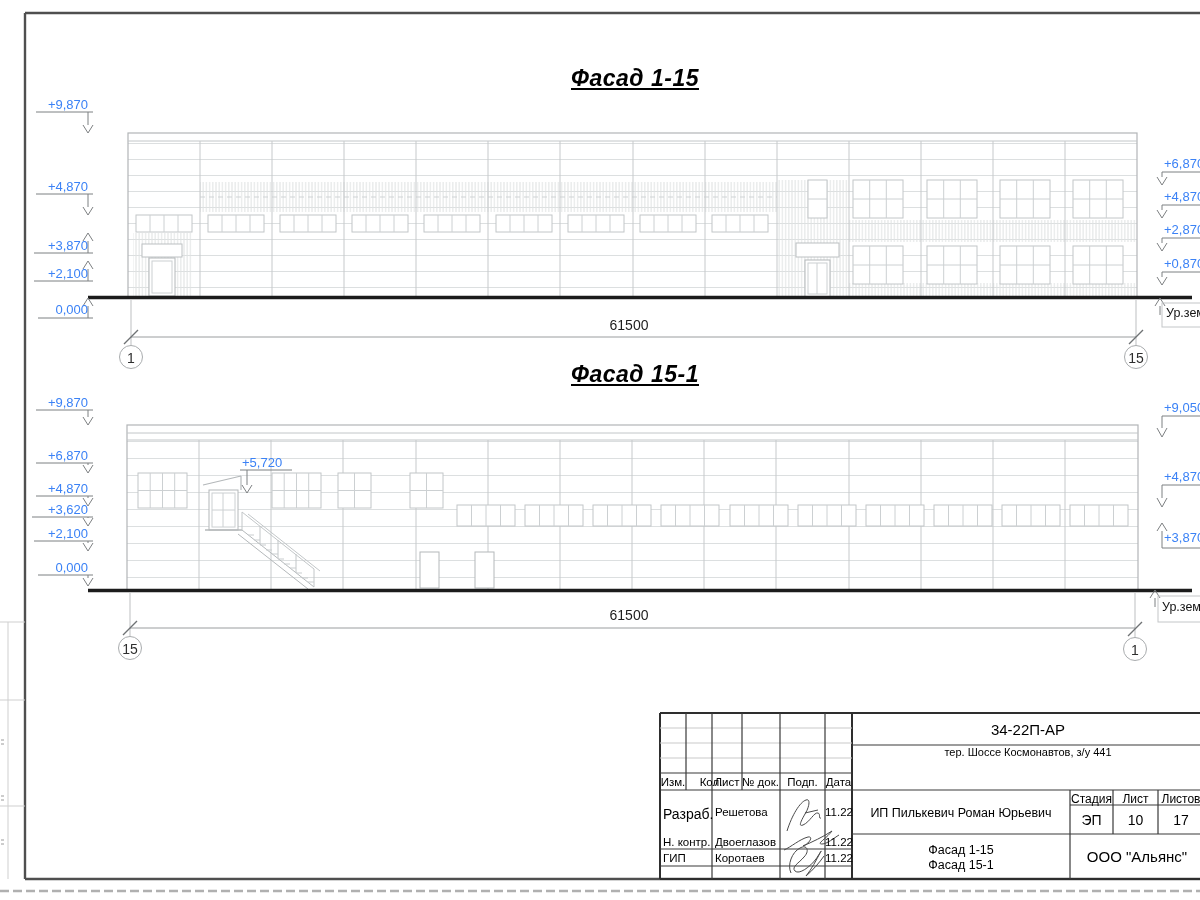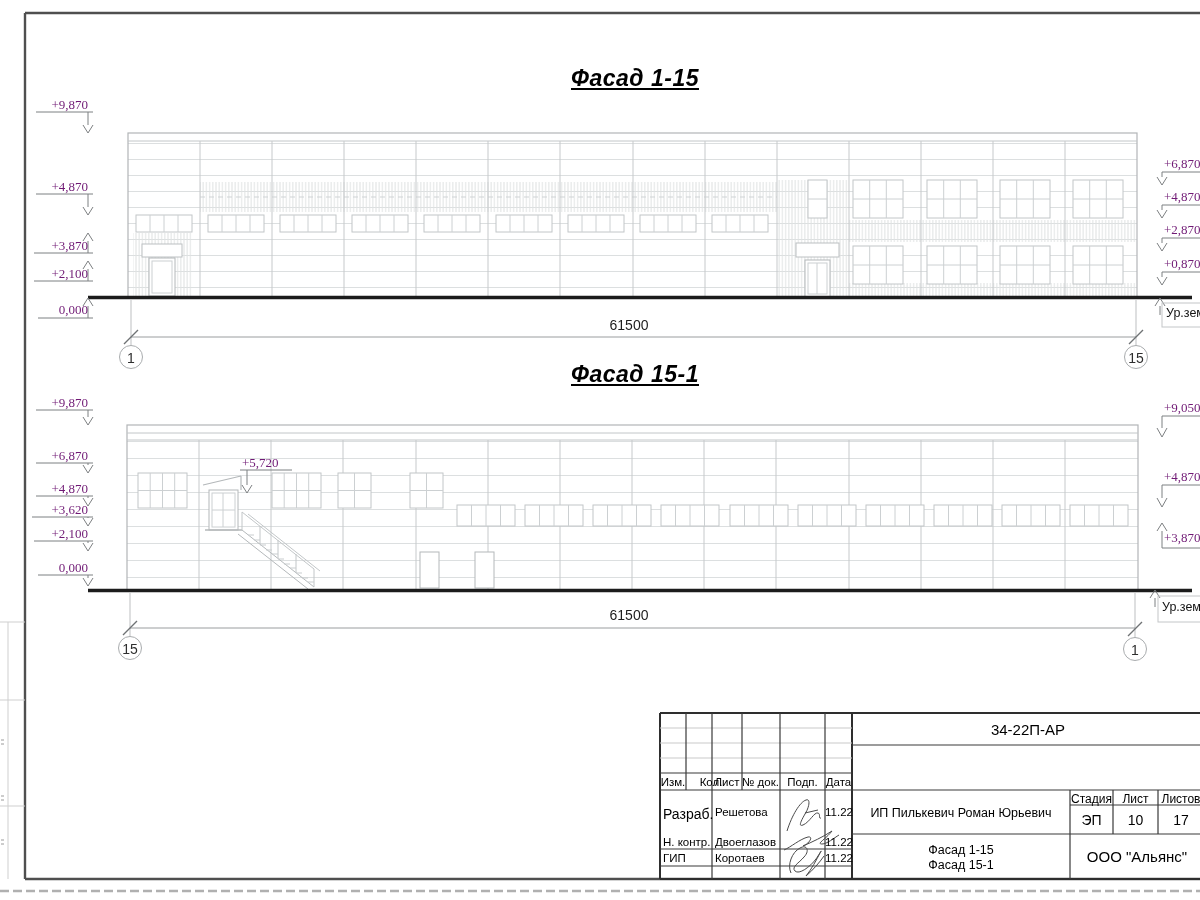--- a/index.html
+++ b/index.html
@@ -1,19 +1,19 @@
 <!DOCTYPE html>
 <html><head>
 <meta charset="utf-8">
 <style>
   html,body{margin:0;padding:0;}
   body{width:1200px;height:900px;position:relative;background:#fff;overflow:hidden;
        font-family:"Liberation Sans",sans-serif;}
   svg{position:absolute;left:0;top:0;}
-  .lbl{position:absolute;font-size:13px;color:#701a75;white-space:nowrap;font-family:Liberation Serif, serif;}
+  .lbl{position:absolute;font-size:13px;color:#3b82f6;white-space:nowrap;}
   .lbl.r{width:54px;text-align:right;}
   .ft{position:absolute;left:485px;width:300px;text-align:center;
       font:italic 700 23px "Liberation Sans",sans-serif;text-decoration:underline;
       color:#000;letter-spacing:.5px;white-space:nowrap;}
   .dim{position:absolute;left:529px;width:200px;text-align:center;font-size:14px;color:#1d1d1d;}
   .bub{position:absolute;width:24px;height:24px;border:1.2px solid #a9acae;border-radius:50%;
        font-size:14px;line-height:24px;text-align:center;color:#2e2e2e;background:#fff;box-sizing:border-box;}
   .tb{position:absolute;color:#000;white-space:nowrap;}
   .tc{text-align:center;}
   .glbl{position:absolute;font-size:12.5px;color:#141414;white-space:nowrap;}
@@ -242,20 +242,21 @@
 
 <div class="lbl" style="left:242px;top:455px">+5,720</div>
 
 <div class="dim" style="top:607px">61500</div>
 <div class="bub" style="left:118px;top:636px">15</div>
 <div class="bub" style="left:1123px;top:637px">1</div>
 
 <div class="tb tc" style="left:852px;top:721px;width:352px;font-size:15px">34-22П-АР</div>
 
 <div class="tb tc" style="left:856px;top:746px;width:344px;font-size:11px;line-height:13.5px">
+  <div>тер. Шоссе Космонавтов, з/у 441</div>
 </div>
 
 <div class="tb tc" style="left:852px;top:806px;width:218px;font-size:12.5px">ИП Пилькевич Роман Юрьевич</div>
 
 <div class="tb tc" style="left:1070px;top:792px;width:43px;font-size:12px">Стадия</div>
 <div class="tb tc" style="left:1113px;top:792px;width:45px;font-size:12px">Лист</div>
 <div class="tb tc" style="left:1158px;top:792px;width:46px;font-size:12px">Листов</div>
 <div class="tb tc" style="left:1070px;top:812px;width:43px;font-size:14px">ЭП</div>
 <div class="tb tc" style="left:1113px;top:812px;width:45px;font-size:14px">10</div>
 <div class="tb tc" style="left:1158px;top:812px;width:46px;font-size:14px">17</div>

